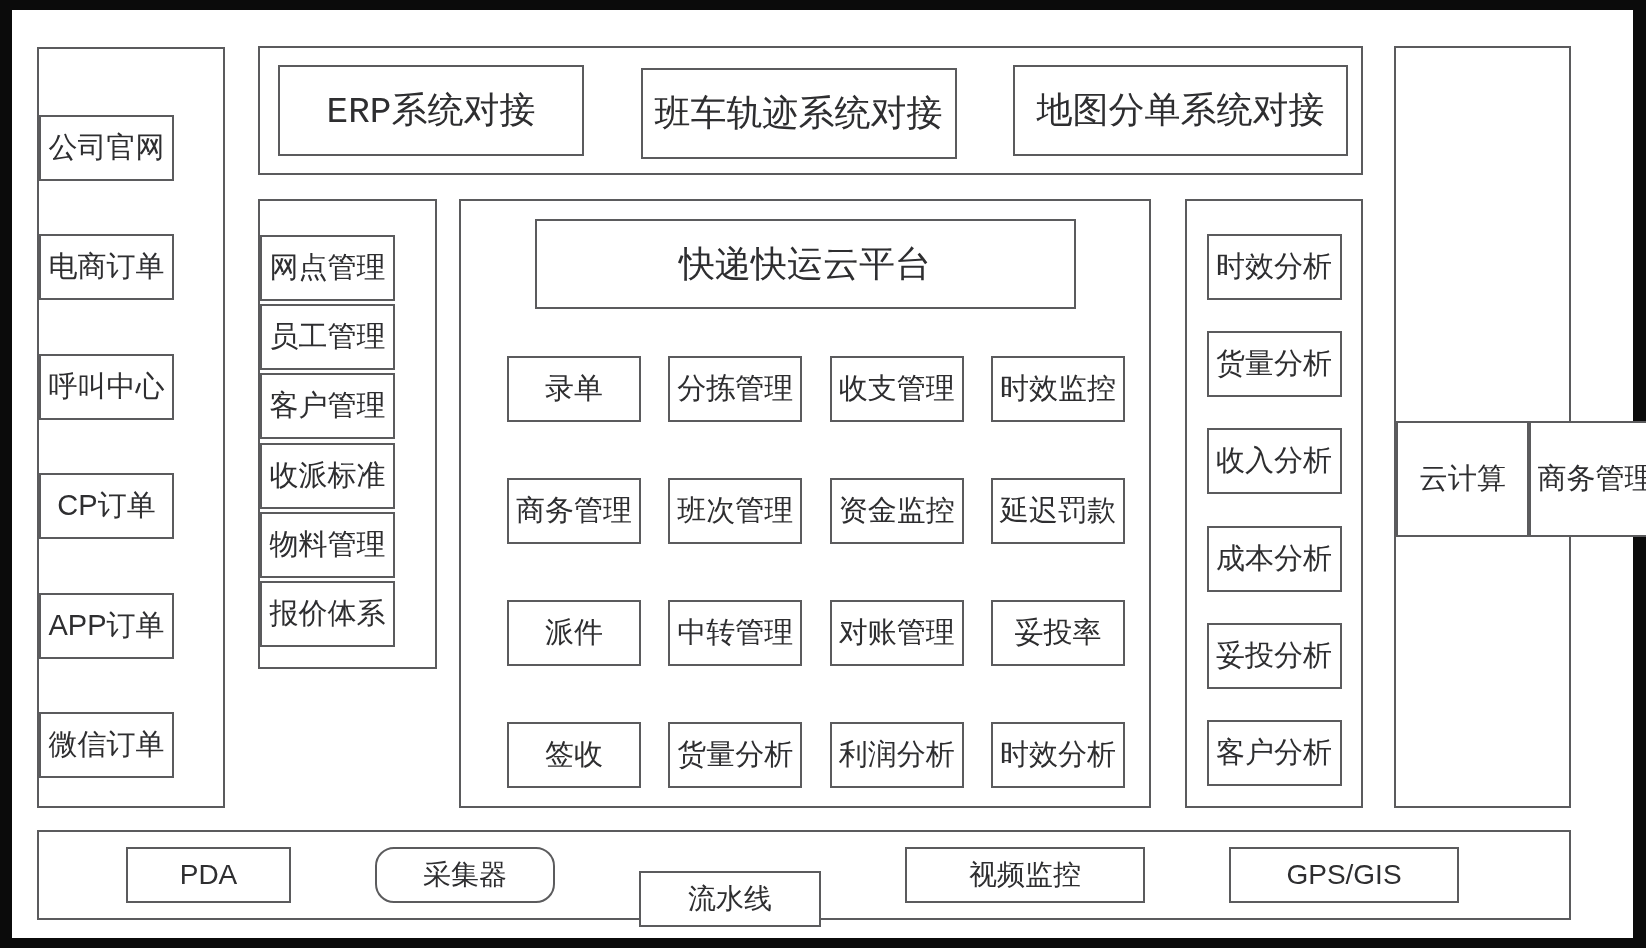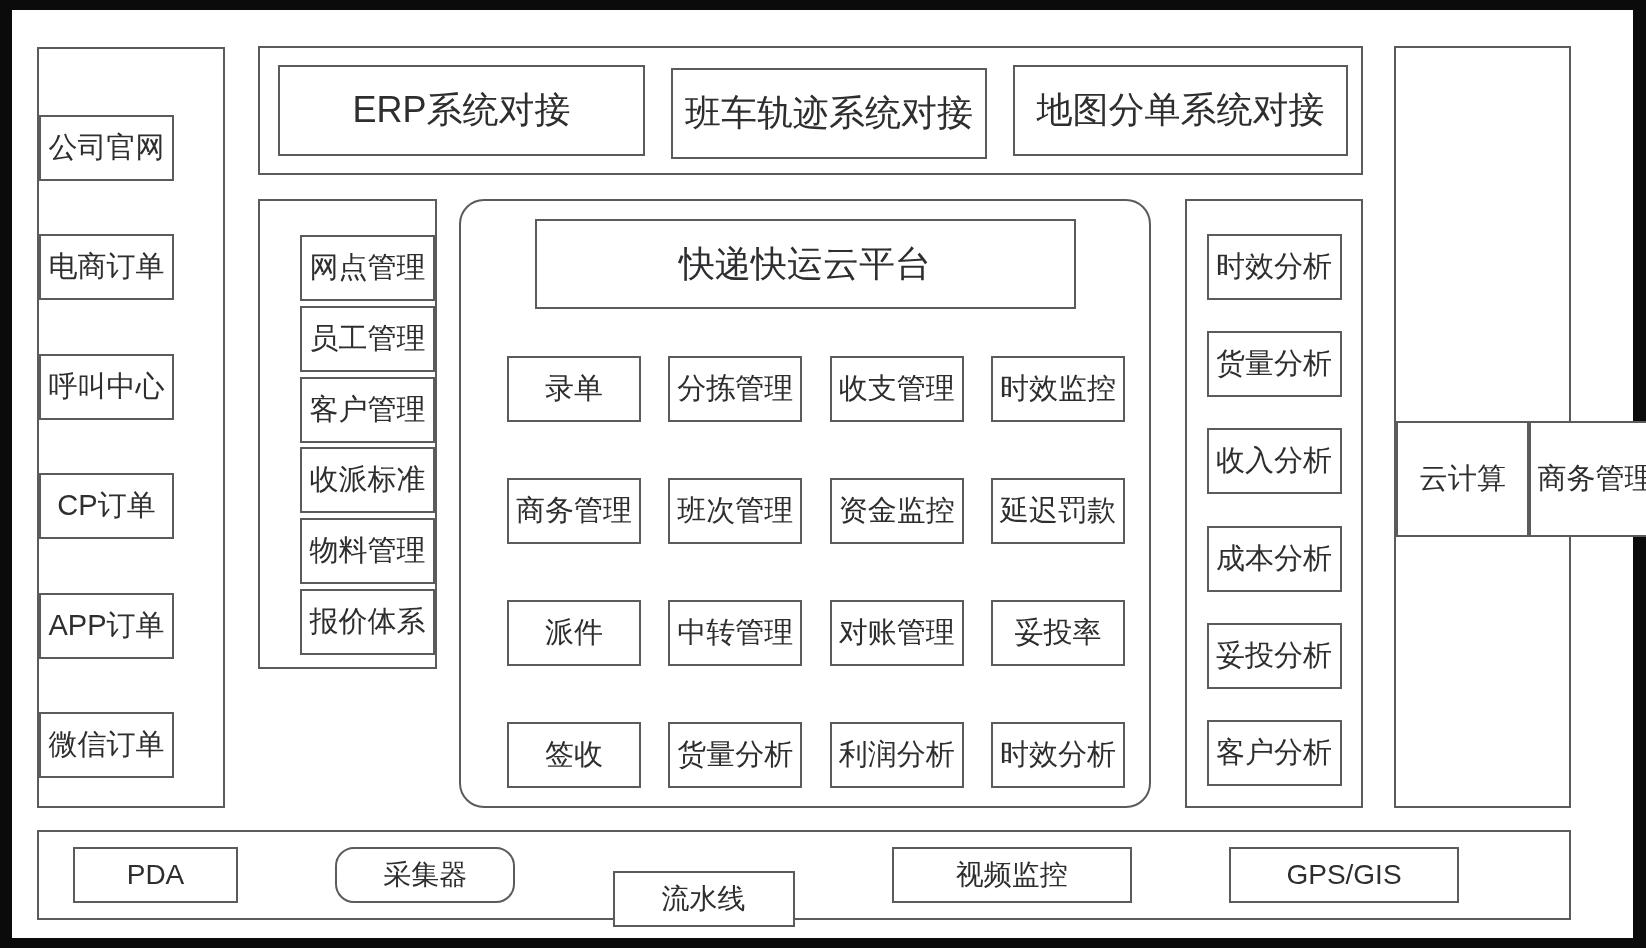--- a/index.html
+++ b/index.html
@@ -43,34 +43,34 @@
     padding:66px 0 28px;
   }
   #sources-panel .box{width:135px;height:66px;}
   
   #integrations-panel{
     left:258px;top:46px;width:1105px;height:129px;
     display:flex;align-items:center;justify-content:space-between;
     padding:0 13px 0 18px;
   }
   #integrations-panel .box{height:91px;font-size:36px;}
-  #integrations-panel .box:nth-child(1){width:367px;}
+  #integrations-panel .box:nth-child(1){width:306px;font-family:Liberation Mono, monospace;}
   #integrations-panel .box:nth-child(2){width:316px;margin-top:6px;}
   #integrations-panel .box:nth-child(3){width:335px;}
   
   #base-mgmt-panel{
     left:258px;top:199px;width:179px;height:470px;
-    display:flex;flex-direction:column;align-items:flex-end;
+    display:flex;flex-direction:column;align-items:flex-start;
     justify-content:space-between;
-    padding:34px 0 12px;
+    padding:34px 0 20px;
   }
   #base-mgmt-panel .box{width:135px;height:66px;}
   
   #platform-panel{
-    left:459px;top:199px;width:692px;height:609px;border-radius:25px;
+    left:459px;top:199px;width:692px;height:609px;
   }
   #platform-title{
     margin:18px auto 0;
     width:541px;height:90px;
     border:2px solid var(--border);
     box-sizing:border-box;
     display:flex;align-items:center;justify-content:center;
     font-size:36px;color:var(--text);
   }
   #platform-modules{
@@ -96,21 +96,21 @@
     left:1394px;top:46px;width:177px;height:762px;
     display:flex;flex-direction:row;align-items:center;
     justify-content:space-between;
     padding:123px 0 19px;
   }
   #business-panel .box{width:133px;height:116px;}
   
   #devices-panel{
     left:37px;top:830px;width:1534px;height:90px;
     display:flex;align-items:center;justify-content:space-between;
-    padding:0 110px 0 34px;
+    padding:0 110px 0 87px;
     gap:8px;
   }
   #devices-panel .box{height:56px;font-size:28px;}
   #devices-panel .box:nth-child(1){width:165px;}
   #devices-panel .box:nth-child(2){width:180px;border-radius:19px;}
   #devices-panel .box:nth-child(3){width:182px;margin-top:48px;}
   #devices-panel .box:nth-child(4){width:240px;}
   #devices-panel .box:nth-child(5){width:230px;}
 </style>
 </head>

